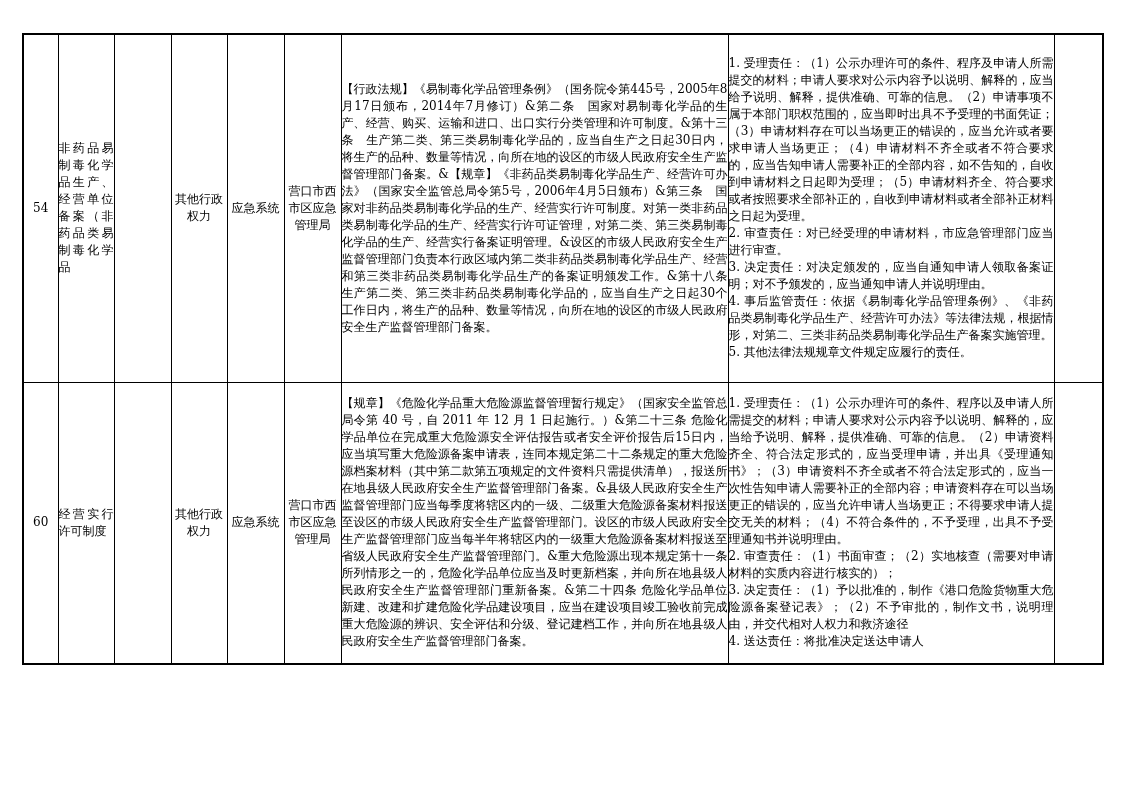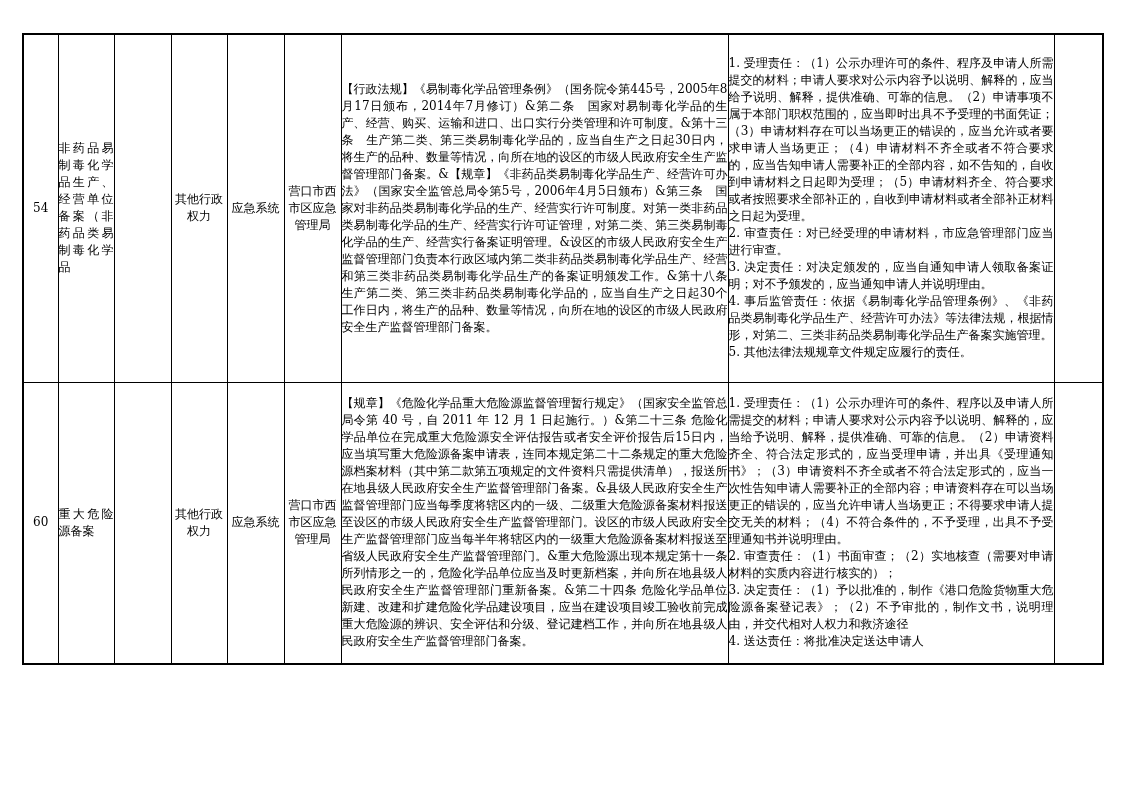--- a/index.html
+++ b/index.html
@@ -61,21 +61,21 @@
         <td class="c-law">【行政法规】《易制毒化学品管理条例》（国务院令第445号，2005年8月17日颁布，2014年7月修订）&amp;第二条　国家对易制毒化学品的生产、经营、购买、运输和进口、出口实行分类管理和许可制度。&amp;第十三条　生产第二类、第三类易制毒化学品的，应当自生产之日起30日内，将生产的品种、数量等情况，向所在地的设区的市级人民政府安全生产监督管理部门备案。&amp;【规章】《非药品类易制毒化学品生产、经营许可办法》（国家安全监管总局令第5号，2006年4月5日颁布）&amp;第三条　国家对非药品类易制毒化学品的生产、经营实行许可制度。对第一类非药品类易制毒化学品的生产、经营实行许可证管理，对第二类、第三类易制毒化学品的生产、经营实行备案证明管理。&amp;设区的市级人民政府安全生产监督管理部门负责本行政区域内第二类非药品类易制毒化学品生产、经营和第三类非药品类易制毒化学品生产的备案证明颁发工作。&amp;第十八条　生产第二类、第三类非药品类易制毒化学品的，应当自生产之日起30个工作日内，将生产的品种、数量等情况，向所在地的设区的市级人民政府安全生产监督管理部门备案。</td>
         <td class="c-duty">1. 受理责任：（1）公示办理许可的条件、程序及申请人所需提交的材料；申请人要求对公示内容予以说明、解释的，应当给予说明、解释，提供准确、可靠的信息。（2）申请事项不属于本部门职权范围的，应当即时出具不予受理的书面凭证；（3）申请材料存在可以当场更正的错误的，应当允许或者要求申请人当场更正；（4）申请材料不齐全或者不符合要求的，应当告知申请人需要补正的全部内容，如不告知的，自收到申请材料之日起即为受理；（5）申请材料齐全、符合要求或者按照要求全部补正的，自收到申请材料或者全部补正材料之日起为受理。
 2. 审查责任：对已经受理的申请材料，市应急管理部门应当进行审查。
 3. 决定责任：对决定颁发的，应当自通知申请人领取备案证明；对不予颁发的，应当通知申请人并说明理由。
 4. 事后监管责任：依据《易制毒化学品管理条例》、《非药品类易制毒化学品生产、经营许可办法》等法律法规，根据情形，对第二、三类非药品类易制毒化学品生产备案实施管理。
 5. 其他法律法规规章文件规定应履行的责任。</td>
         <td class="c-center"></td>
       </tr>
       <tr class="row-b">
         <td class="c-center">60</td>
-        <td class="c-name">重大危险源备案</td>
+        <td class="c-name">经营实行许可制度</td>
         <td class="c-center"></td>
         <td class="c-center">其他行政权力</td>
         <td class="c-center">应急系统</td>
         <td class="c-center">营口市西市区应急管理局</td>
         <td class="c-law">【规章】《危险化学品重大危险源监督管理暂行规定》（国家安全监管总局令第 40 号，自 2011 年 12 月 1 日起施行。）&amp;第二十三条 危险化学品单位在完成重大危险源安全评估报告或者安全评价报告后15日内，应当填写重大危险源备案申请表，连同本规定第二十二条规定的重大危险源档案材料（其中第二款第五项规定的文件资料只需提供清单），报送所在地县级人民政府安全生产监督管理部门备案。&amp;县级人民政府安全生产监督管理部门应当每季度将辖区内的一级、二级重大危险源备案材料报送至设区的市级人民政府安全生产监督管理部门。设区的市级人民政府安全生产监督管理部门应当每半年将辖区内的一级重大危险源备案材料报送至省级人民政府安全生产监督管理部门。&amp;重大危险源出现本规定第十一条所列情形之一的，危险化学品单位应当及时更新档案，并向所在地县级人民政府安全生产监督管理部门重新备案。&amp;第二十四条 危险化学品单位新建、改建和扩建危险化学品建设项目，应当在建设项目竣工验收前完成重大危险源的辨识、安全评估和分级、登记建档工作，并向所在地县级人民政府安全生产监督管理部门备案。</td>
         <td class="c-duty">1. 受理责任：（1）公示办理许可的条件、程序以及申请人所需提交的材料；申请人要求对公示内容予以说明、解释的，应当给予说明、解释，提供准确、可靠的信息。（2）申请资料齐全、符合法定形式的，应当受理申请，并出具《受理通知书》；（3）申请资料不齐全或者不符合法定形式的，应当一次性告知申请人需要补正的全部内容；申请资料存在可以当场更正的错误的，应当允许申请人当场更正；不得要求申请人提交无关的材料；（4）不符合条件的，不予受理，出具不予受理通知书并说明理由。
 2. 审查责任：（1）书面审查；（2）实地核查（需要对申请材料的实质内容进行核实的）；
 3. 决定责任：（1）予以批准的，制作《港口危险货物重大危险源备案登记表》；（2）不予审批的，制作文书，说明理由，并交代相对人权力和救济途径
 4. 送达责任：将批准决定送达申请人</td>
         <td class="c-center"></td>

